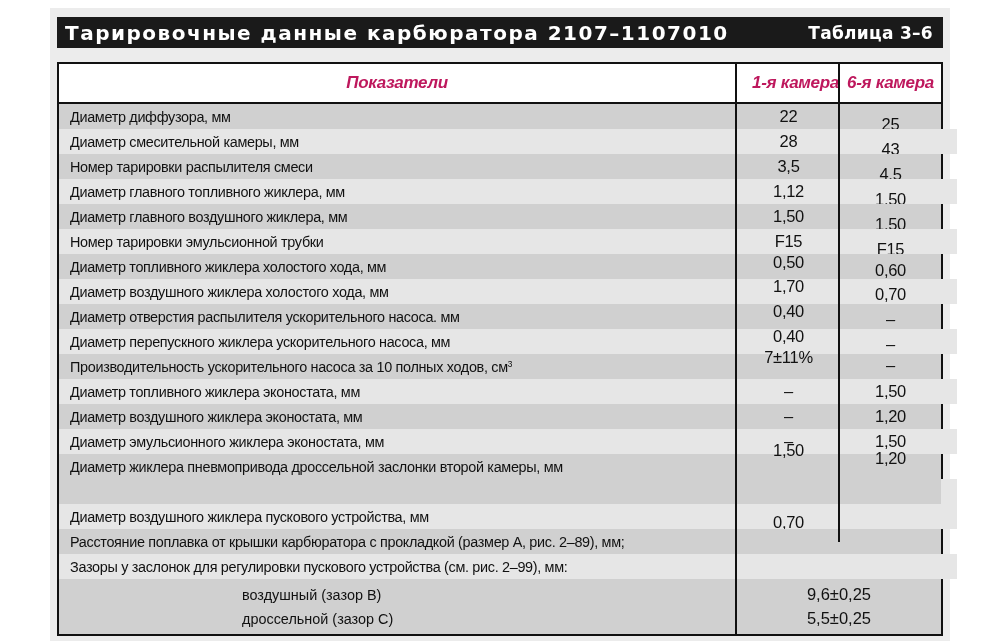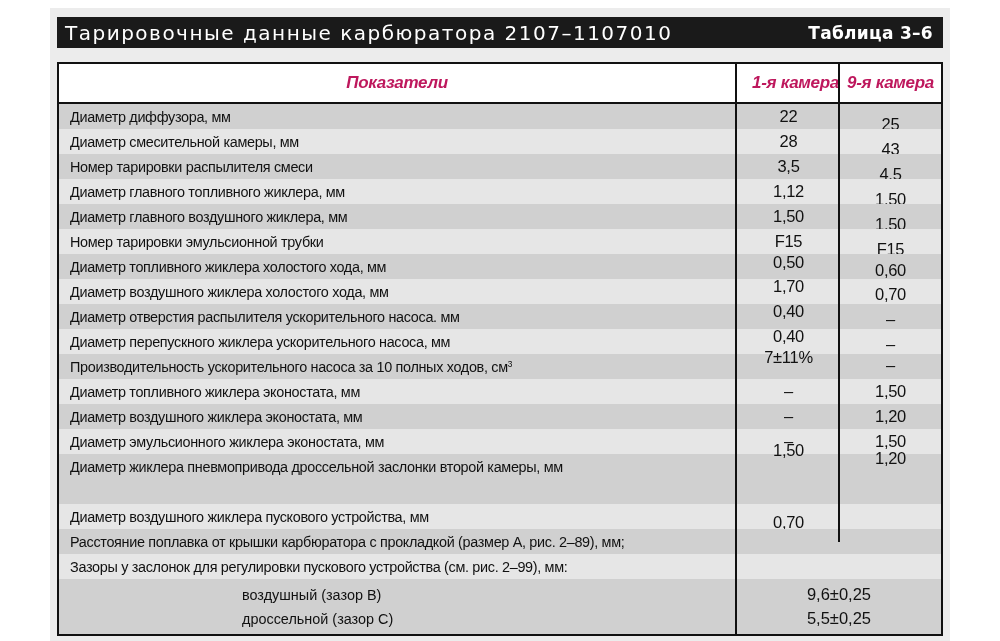--- a/index.html
+++ b/index.html
@@ -9,21 +9,21 @@
   }
   .page-bg {
     position: absolute; left: 50px; top: 8px; width: 900px; height: 633px; background: #ececec;
   }
   .title-bar {
     position: absolute; left: 57px; top: 17px; width: 886px; height: 31px; background: #1a1a1a;
     color: #ffffff; display: flex; align-items: center; justify-content: space-between; box-sizing: border-box;
     padding: 0 10px 0 8px;
   }
   .title-main {
-    font-family: "DejaVu Sans", sans-serif; font-weight: normal; font-size: 20px; letter-spacing: 1.5px;
+    font-family: "DejaVu Sans", sans-serif; font-weight: bold; font-size: 20px; letter-spacing: 1.5px;
   }
   .title-table {
     font-family: "DejaVu Sans", sans-serif; font-weight: bold; font-size: 17px; letter-spacing: 0.3px;
   }
   .table {
     position: absolute; left: 57px; top: 62px; width: 886px; height: 574px;
     border: 2px solid #111; box-sizing: border-box; background: #e6e6e6;
   }
   .header {
     position: absolute; left: 0; top: 0; width: 882px; height: 40px; background: #ffffff;
@@ -31,21 +31,21 @@
   }
   .hcell {
     position: absolute; top: 0; height: 38px; display: flex; align-items: center; justify-content: center;
     font-weight: bold; font-style: italic; font-size: 17px; color: #be185d; letter-spacing: -0.3px;
   }
   .vline { position: absolute; width: 2px; background: #111; }
   .row {
     position: absolute; left: 0; width: 882px; height: 25px;
   }
   .row.dark { background: #d0d0d0; }
-  .row.light { background: #e6e6e6; }
+  .row.light { background: #e6e6e6; padding-left: 16px; }
   .label {
     position: absolute; left: 11px; top: 0; height: 25px; line-height: 25px; font-size: 15.5px; color: #111;
     white-space: nowrap; letter-spacing: -0.35px; transform: scaleX(0.93); transform-origin: left center;
   }
   .val {
     position: absolute; top: 0; height: 25px; line-height: 25px; font-size: 16.5px; color: #111;
     text-align: center; white-space: nowrap; letter-spacing: -0.3px;
   }
   .v1 { left: 678px; width: 103px; }
   .v2 { left: 781px; width: 101px; margin-top: 8px; }
@@ -66,21 +66,21 @@
 
 <div class="title-bar">
   <span class="title-main">Тарировочные данные карбюратора 2107–1107010</span>
   <span class="title-table">Таблица 3–6</span>
 </div>
 
 <div class="table">
   <div class="header">
     <div class="hcell" style="left:0;width:676px;">Показатели</div>
     <div class="hcell" style="left:678px;width:117px;">1-я камера</div>
-    <div class="hcell" style="left:781px;width:101px;">9-я камера</div>
+    <div class="hcell" style="left:781px;width:101px;">6-я камера</div>
   </div>
 
   <div class="row dark" style="top:40px">
     <span class="label">Диаметр диффузора, мм</span>
     <span class="val v1">22</span>
     <span class="val v2">25</span>
   </div>
   <div class="row light" style="top:65px">
     <span class="label">Диаметр смесительной камеры, мм</span>
     <span class="val v1">28</span>

